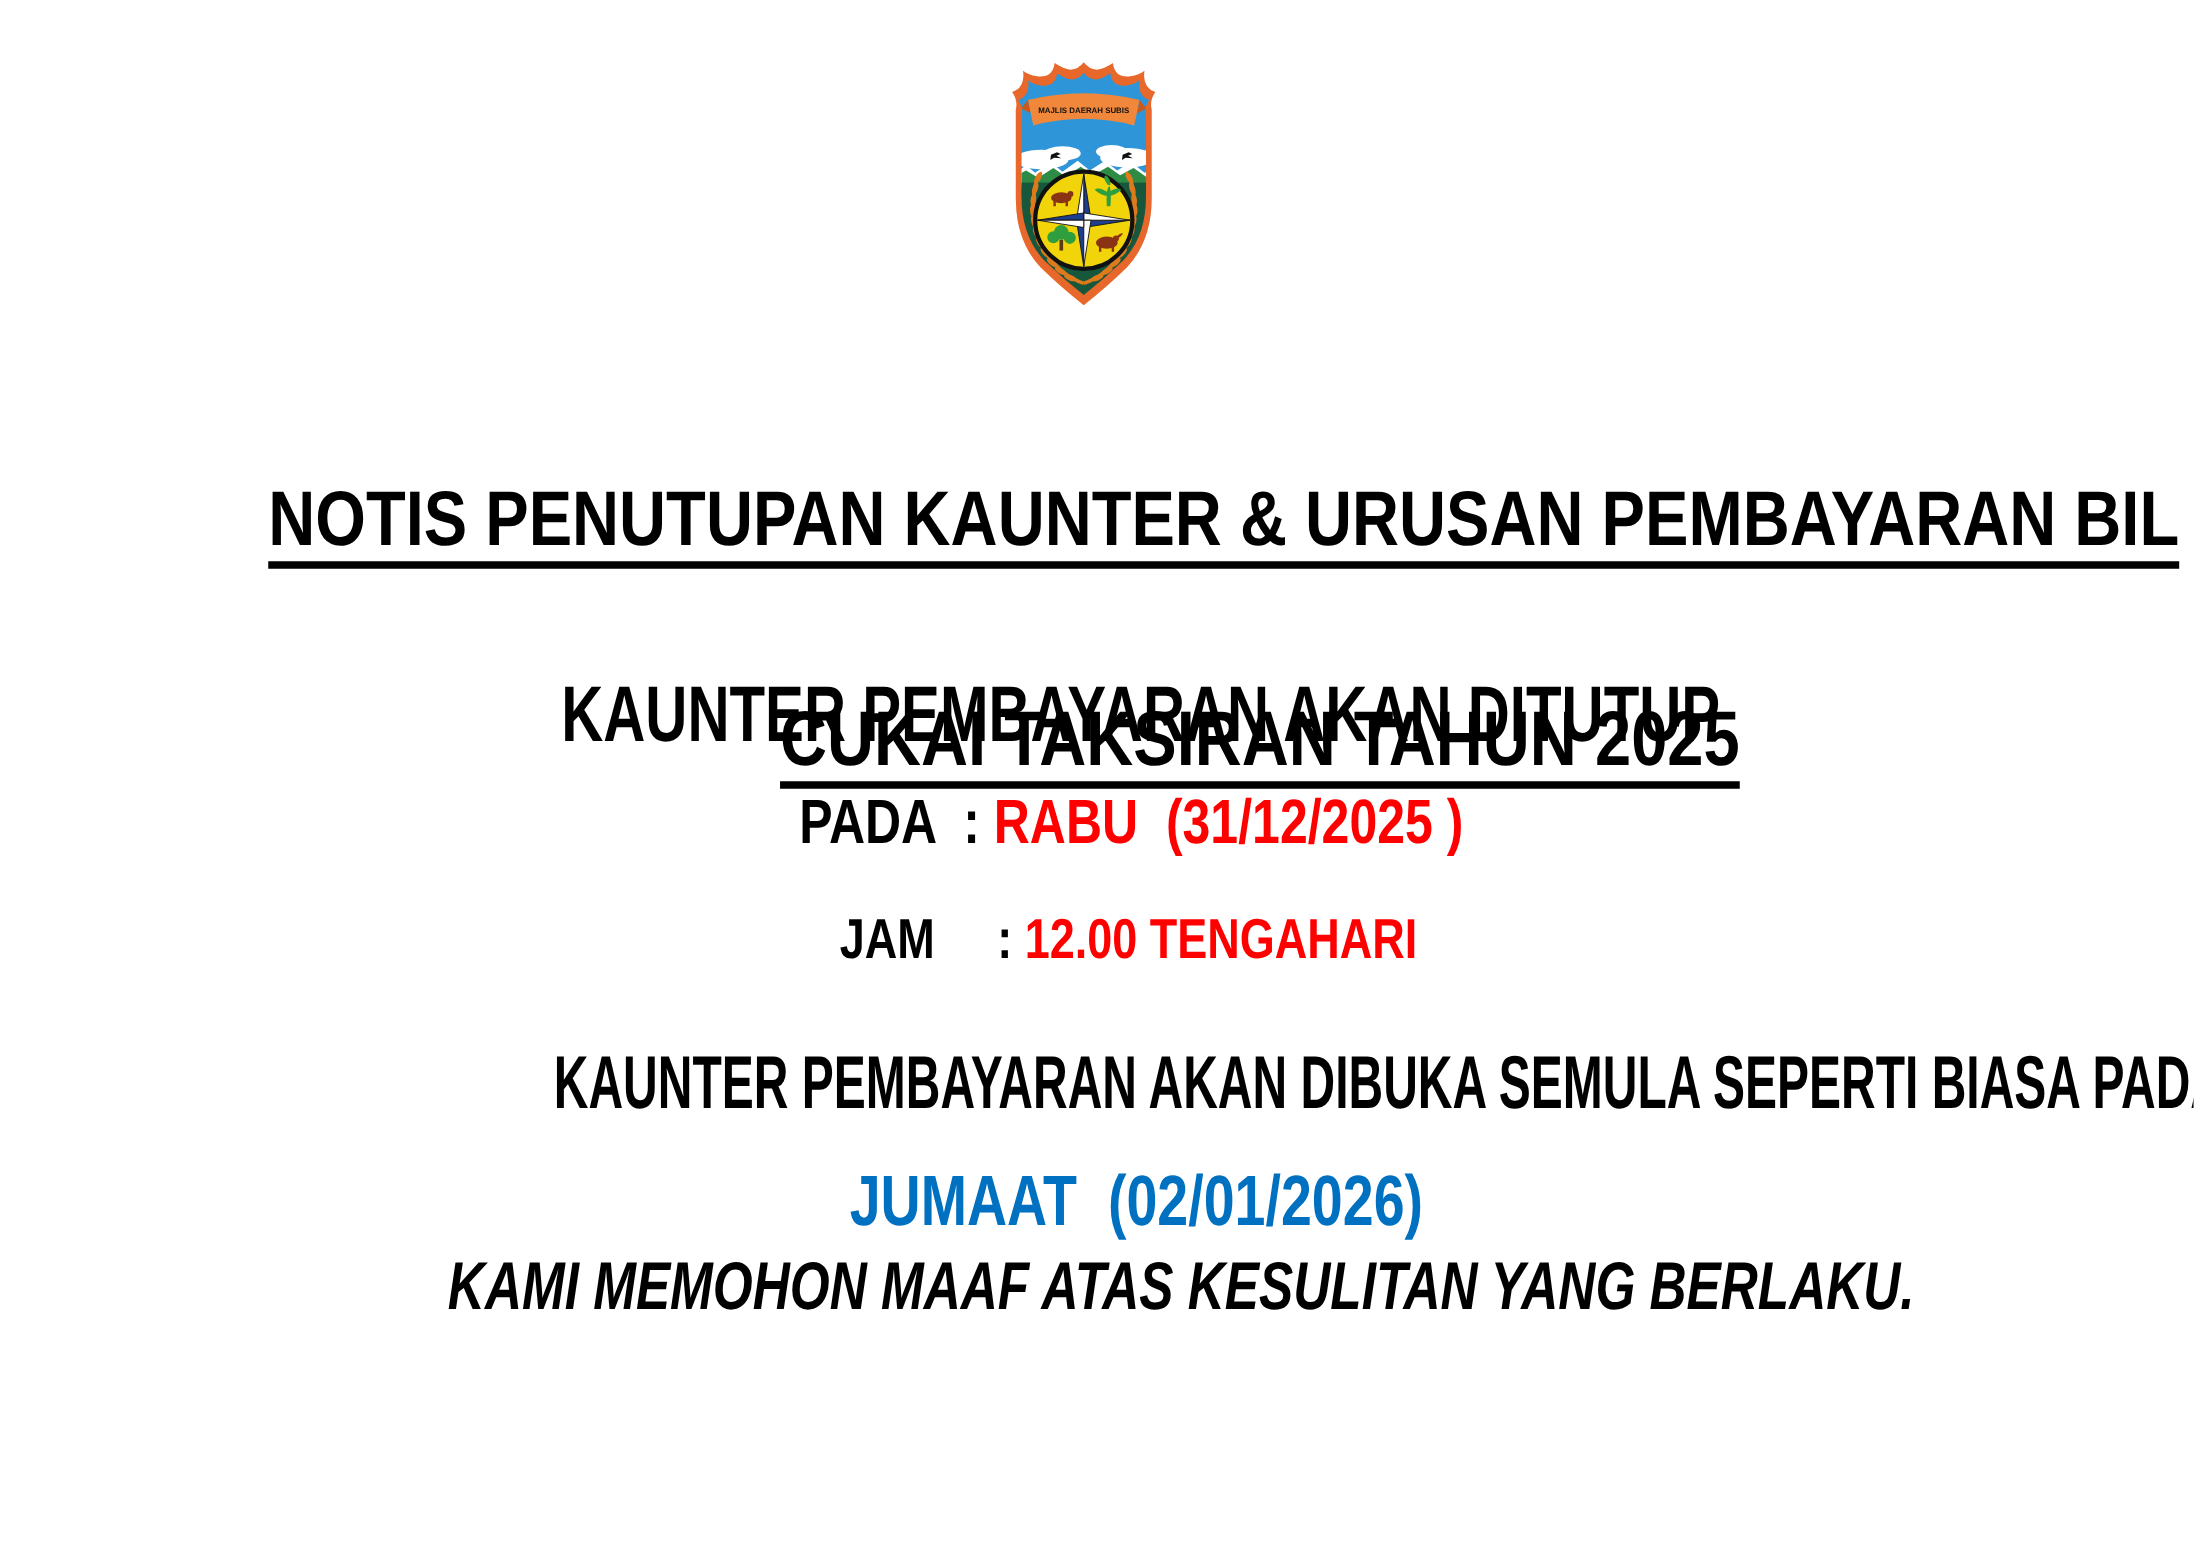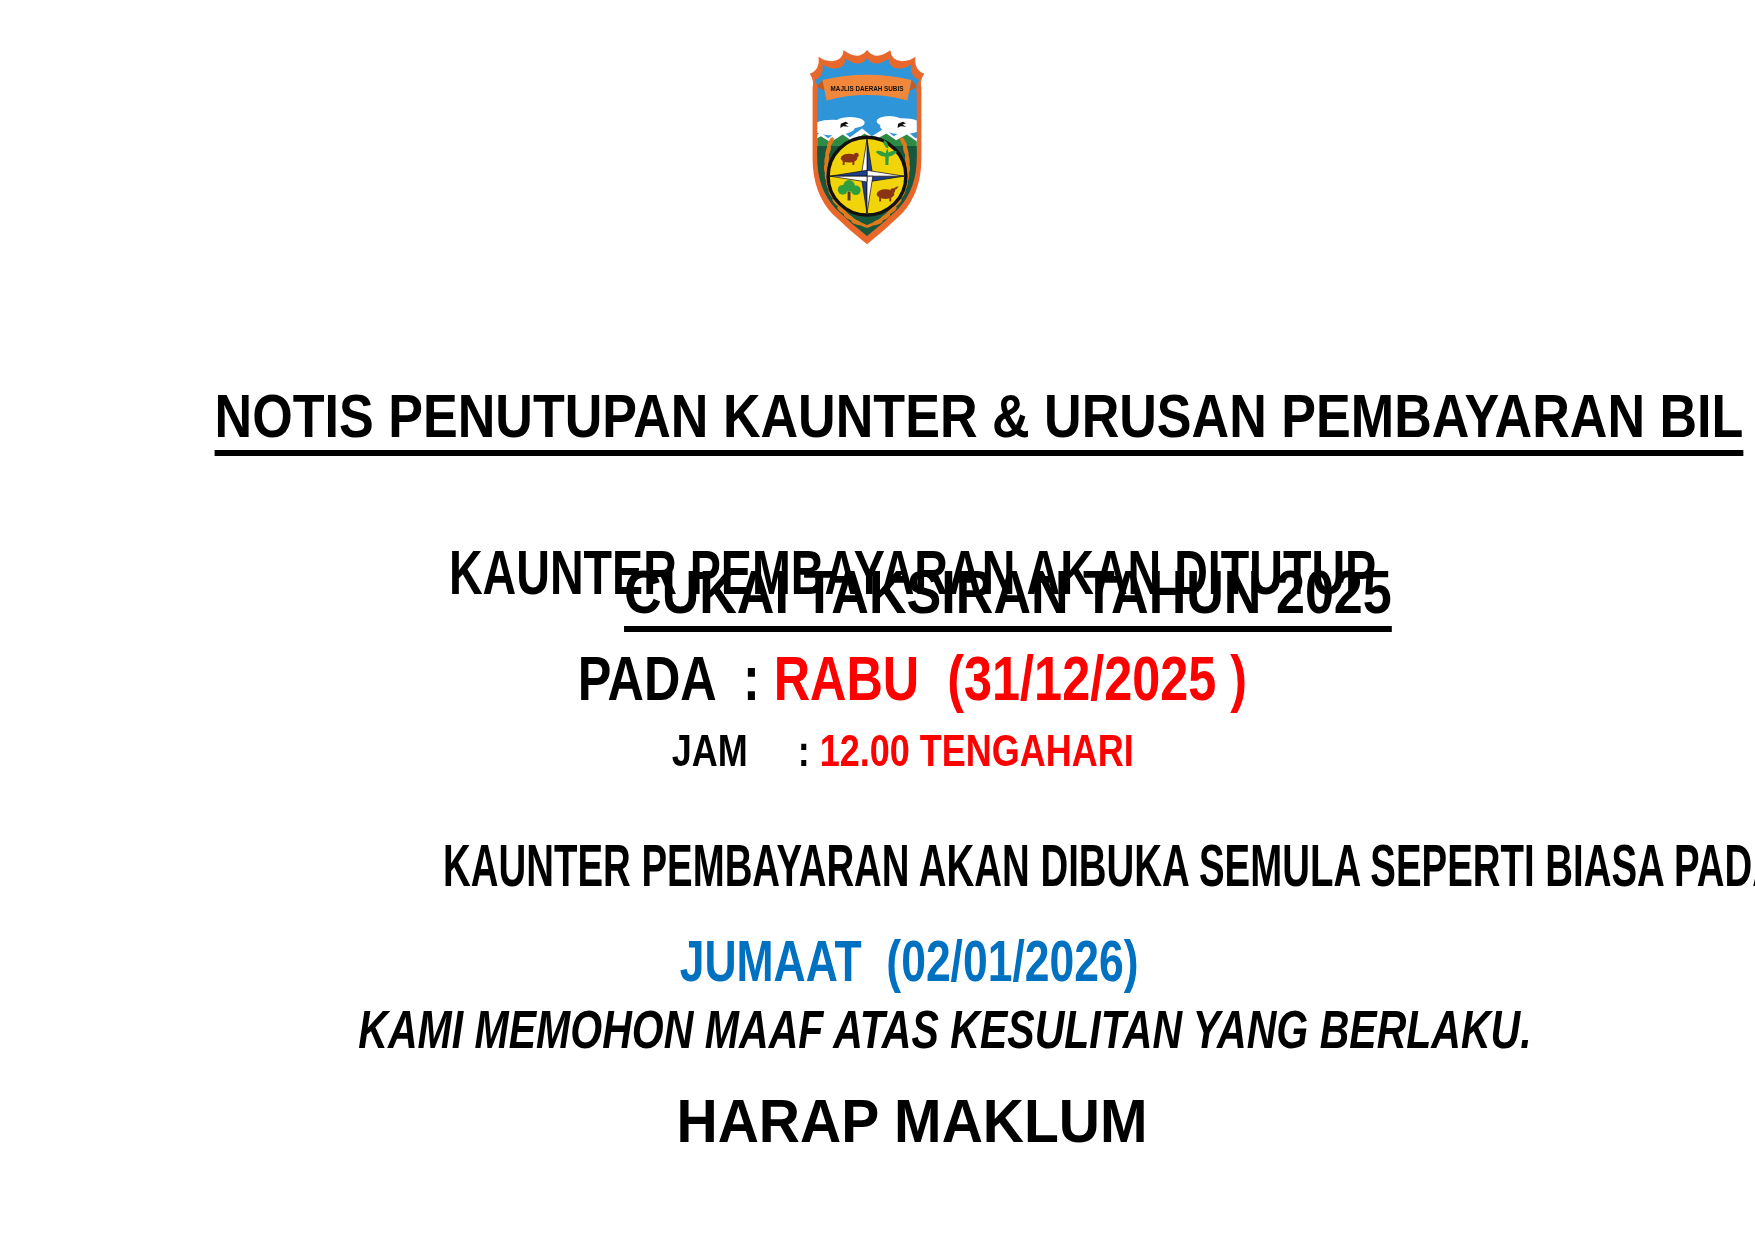--- a/index.html
+++ b/index.html
@@ -24,21 +24,21 @@
     text-align:center;white-space:pre;
   }
   .sx{display:inline-block;transform:scaleX(var(--sx,1));transform-origin:50% 50%;}
   .l-title{top:284px;font-size:62px;line-height:88px;--sx:.84;}
   .l-title .u{
     text-decoration:underline;
     text-decoration-thickness:6px;
     text-underline-offset:13px;
   }
   .l-closed {top:464px;font-size:63px;--sx:.74;}
-  .l-pada   {top:570px;font-size:63px;--sx:.80;}
+  .l-pada   {top:570px;font-size:50px;--sx:.80;}
   .l-jam    {top:673px;font-size:45px;--sx:.80;}
   .l-reopen {top:762px;font-size:60px;--sx:.64;}
   .l-date2  {top:862px;font-size:57px;--sx:.78;color:var(--emphasis-blue,#0070C0);}
   .l-apology{top:936px;font-size:54px;--sx:.76;font-style:italic;padding-left:37px;}
   .l-closing{top:1014px;font-size:62px;--sx:.92;}
   .red{color:var(--emphasis-red,#F00);}
   
   .c-border{fill:var(--crest-border,#E8682B);}
   .c-sky{fill:var(--crest-sky,#2E96D8);}
   .c-field{fill:var(--crest-field,#17573B);}
@@ -203,17 +203,14 @@
   </div>
 
   <div class="line l-date2">
     <span class="sx">JUMAAT  (02/01/2026)</span>
   </div>
 
   <div class="line l-apology">
     <span class="sx">KAMI MEMOHON MAAF ATAS KESULITAN YANG BERLAKU.</span>
   </div>
 
-  <div class="line l-closing">
-    <span class="sx">HARAP MAKLUM</span>
-  </div>
 
 </div>
 
 </body></html>

